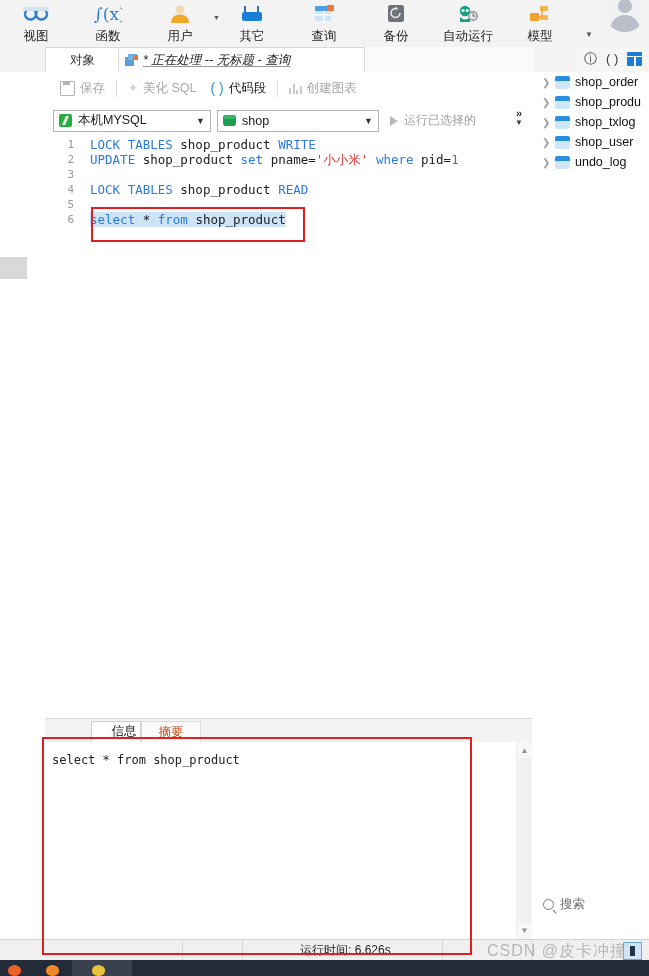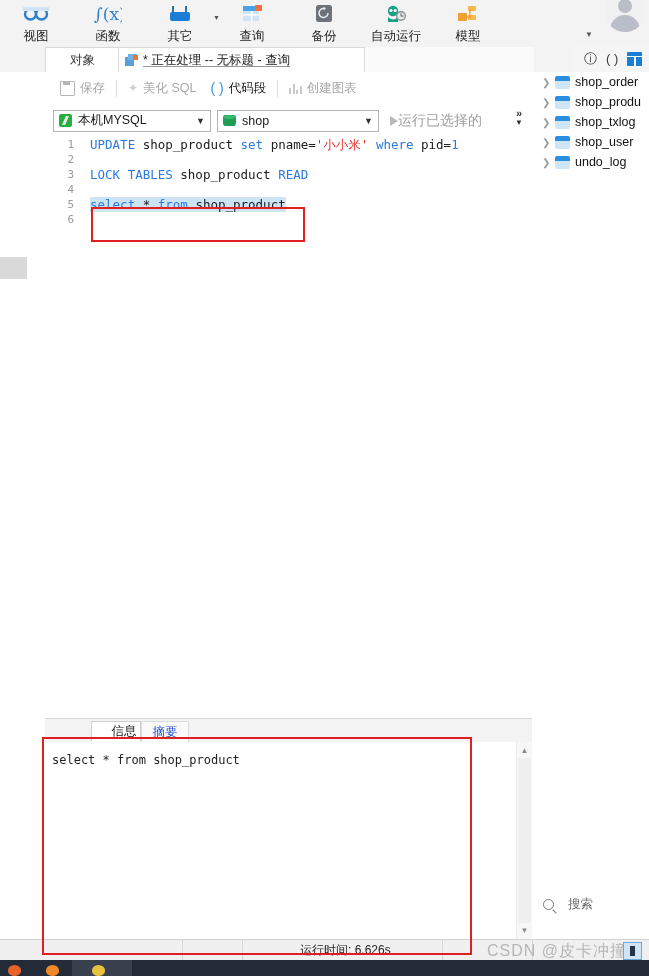--- a/index.html
+++ b/index.html
@@ -52,21 +52,21 @@
     position:absolute;left:118px;top:2px;width:247px;height:25px;
     background:#ffffff;border:1px solid #d9d9d9;border-bottom:none;
     display:flex;align-items:center;padding-left:6px;box-sizing:border-box;gap:4px;
     font-size:12.5px;color:#1a1a1a;
   }
   .tab-query .ticon{width:14px;height:13px;position:relative;flex:none;}
   .tab-query .ticon i{position:absolute;display:block;}
   .tab-query .ticon .b1{left:0;top:3px;width:9px;height:9px;background:#5a9fd8;}
   .tab-query .ticon .b2{left:3px;top:0;width:9px;height:6px;background:#6fb3e8;}
   .tab-query .ticon .b3{left:8px;top:1px;width:5px;height:5px;background:#e8793a;}
-  .tab-label{text-decoration:underline;text-decoration-color:#999;text-underline-offset:2px;}
+  .tab-label{text-decoration:underline;text-decoration-color:#999;text-underline-offset:2px;font-style:italic;}
   .tabrow-right{
     position:absolute;left:365px;top:2px;right:74px;height:25px;
     background:#fafafa;border-bottom:1px solid #d6d6d6;
   }
   .tabrow-icons{
     position:absolute;right:0;top:45px;width:74px;height:27px;background:#f5f5f5;
     display:flex;align-items:center;gap:9px;padding-left:9px;box-sizing:border-box;
   }
   .ti{font-size:13px;color:#3b3b3b;line-height:1;}
   .ti-grid{
@@ -109,21 +109,21 @@
   .combo .caret{
     position:absolute;right:0;top:0;width:19px;height:20px;display:flex;
     align-items:center;justify-content:center;font-size:9px;color:#333;
   }
   .ic-conn{width:13px;height:13px;background:#27ae3f;border-radius:2px;position:relative;}
   .ic-conn::after{content:"";position:absolute;left:3px;top:2px;width:7px;height:9px;background:#e9f7ea;
     clip-path:polygon(0 100%,55% 0,100% 0,45% 100%);}
   .ic-db{width:13px;height:13px;position:relative;}
   .ic-db::before{content:"";position:absolute;left:0;top:1px;width:13px;height:11px;background:#1f9d55;border-radius:2px/4px;}
   .ic-db::after{content:"";position:absolute;left:0;top:1px;width:13px;height:3.5px;background:#37b86e;border-radius:50%;}
-  .run-sel{display:flex;align-items:center;gap:0;margin-left:11px;color:#9e9e9e;font-size:14px;}
+  .run-sel{display:flex;align-items:center;gap:6px;margin-left:11px;color:#9e9e9e;font-size:12px;}
   .ic-play{width:0;height:0;border-left:8px solid #b9b9b9;border-top:5px solid transparent;border-bottom:5px solid transparent;}
   .tb2-more{position:absolute;right:4px;top:4px;width:18px;text-align:center;}
   .tb2-more .a{font-size:11px;font-weight:bold;color:#333;line-height:10px;}
   .tb2-more .b{font-size:8px;color:#333;line-height:9px;}
 
   
   .editor{
     position:absolute;left:45px;top:137px;width:487px;height:581px;
     background:#ffffff;border-right:1px solid #d9d9d9;border-bottom:1px solid #d9d9d9;
   }
@@ -152,21 +152,21 @@
   
   .btab-bar{
     position:absolute;left:45px;top:719px;width:487px;height:23px;background:#f3f3f3;
     border-bottom:1px solid #cfcfcf;
   }
   .btab{
     position:absolute;top:2px;height:21px;display:flex;align-items:center;justify-content:center;
     font-size:12.5px;box-sizing:border-box;
   }
   .btab.on{left:46px;width:50px;background:#ffffff;border:1px solid #cfcfcf;border-bottom:1px solid #fff;color:#111;padding-left:16px;}
-  .btab.off{left:96px;width:48px;background:#fafafa;border:1px solid #dcdcdc;border-bottom:none;color:#1d4ed8;}
+  .btab.off{left:96px;width:60px;background:#fafafa;border:1px solid #dcdcdc;border-bottom:none;color:#c2410c;}
   .bpanel{
     position:absolute;left:45px;top:742px;width:487px;height:197px;background:#ffffff;
     border-right:1px solid #d9d9d9;
   }
   .bpanel .msg{
     position:absolute;left:7px;top:11px;
     font-family:"DejaVu Sans Mono","Liberation Mono",monospace;font-size:12px;color:#222;
   }
   .bscroll{
     position:absolute;right:0;top:0;width:15px;height:197px;background:#f7f7f7;border-left:1px solid #ececec;
@@ -195,21 +195,21 @@
   .tnode{
     height:20px;display:flex;align-items:center;gap:5px;padding-left:10px;box-sizing:border-box;
     font-size:12.5px;color:#111;white-space:nowrap;
   }
   .tnode .arw{font-size:10px;color:#9b9b9b;width:8px;}
   .tnode .tbl{width:15px;height:13px;position:relative;flex:none;}
   .tnode .tbl .t1{position:absolute;left:0;top:0;width:15px;height:5px;background:#2a8fe0;border-radius:2px 2px 0 0;}
   .tnode .tbl .t2{position:absolute;left:0;top:5px;width:15px;height:8px;background:#cfe6f8;border-radius:0 0 2px 2px;}
   .searchbox{
     position:absolute;left:0;bottom:22px;width:117px;height:26px;
-    display:flex;align-items:center;gap:14px;padding-left:11px;box-sizing:border-box;
+    display:flex;align-items:center;gap:6px;padding-left:11px;box-sizing:border-box;
     font-size:12.5px;color:#6a6a6a;border-top:1px solid #fff;
   }
   .ic-search{
     width:9px;height:9px;border:1.4px solid #7b7b7b;border-radius:50%;position:relative;flex:none;
   }
   .ic-search::after{content:"";position:absolute;right:-4px;bottom:-3px;width:5px;height:1.4px;background:#7b7b7b;transform:rotate(45deg);}
 
   
   .left-strip{position:absolute;left:0;top:72px;width:45px;height:867px;background:#ffffff;}
   .left-block{position:absolute;left:0;top:185px;width:27px;height:22px;background:#d9d9d9;}
@@ -259,20 +259,29 @@
 
     <div class="rb">
       <span class="gl">
         <svg width="28" height="18" viewBox="0 0 28 18">
           <text x="0" y="15" font-family="DejaVu Serif, serif" font-size="17" fill="#2f7fd0">∫(x)</text>
         </svg>
       </span>
       <span class="lb">函数</span>
     </div>
 
+    <div class="rb">
+      <span class="gl">
+        <svg width="22" height="18" viewBox="0 0 22 18">
+          <circle cx="11" cy="4.5" r="4.2" fill="#f3d9b0"></circle>
+          <path d="M2 18 Q2 9.5 11 9.5 Q20 9.5 20 18 Z" fill="#f0a92b"></path>
+        </svg>
+      </span>
+      <span class="lb">用户</span>
+    </div>
 
     <div class="rb">
       <span class="gl">
         <svg width="24" height="18" viewBox="0 0 24 18">
           <rect x="4" y="1" width="2" height="7" fill="#2f6fa8"></rect>
           <rect x="17" y="1" width="2" height="7" fill="#2f6fa8"></rect>
           <rect x="2" y="7" width="20" height="9" rx="2" fill="#1a7fd4"></rect>
         </svg>
       </span>
       <span class="lb">其它</span>
@@ -414,20 +423,21 @@
   <div class="gutter">
     <div class="ln">1</div>
     <div class="ln">2</div>
     <div class="ln">3</div>
     <div class="ln">4</div>
     <div class="ln">5</div>
     <div class="ln">6</div>
   </div>
 
   <div class="code">
+    <div class="cl"><span class="kw">LOCK TABLES </span><span class="id">shop_product</span><span class="kw"> WRITE</span></div>
 
     <div class="cl"><span class="kw">UPDATE </span><span class="id">shop_product</span><span class="kw"> set </span><span class="id">pname=</span><span class="str">'小小米'</span><span class="kw"> where </span><span class="id">pid=</span><span class="num">1</span></div>
 
     <div class="cl"></div>
 
     <div class="cl"><span class="kw">LOCK TABLES </span><span class="id">shop_product</span><span class="kw"> READ</span></div>
 
     <div class="cl"></div>
 
     <div class="cl"><span class="sel"><span class="kw">select </span><span class="id">* </span><span class="kw">from </span><span class="id">shop_product</span></span></div>

